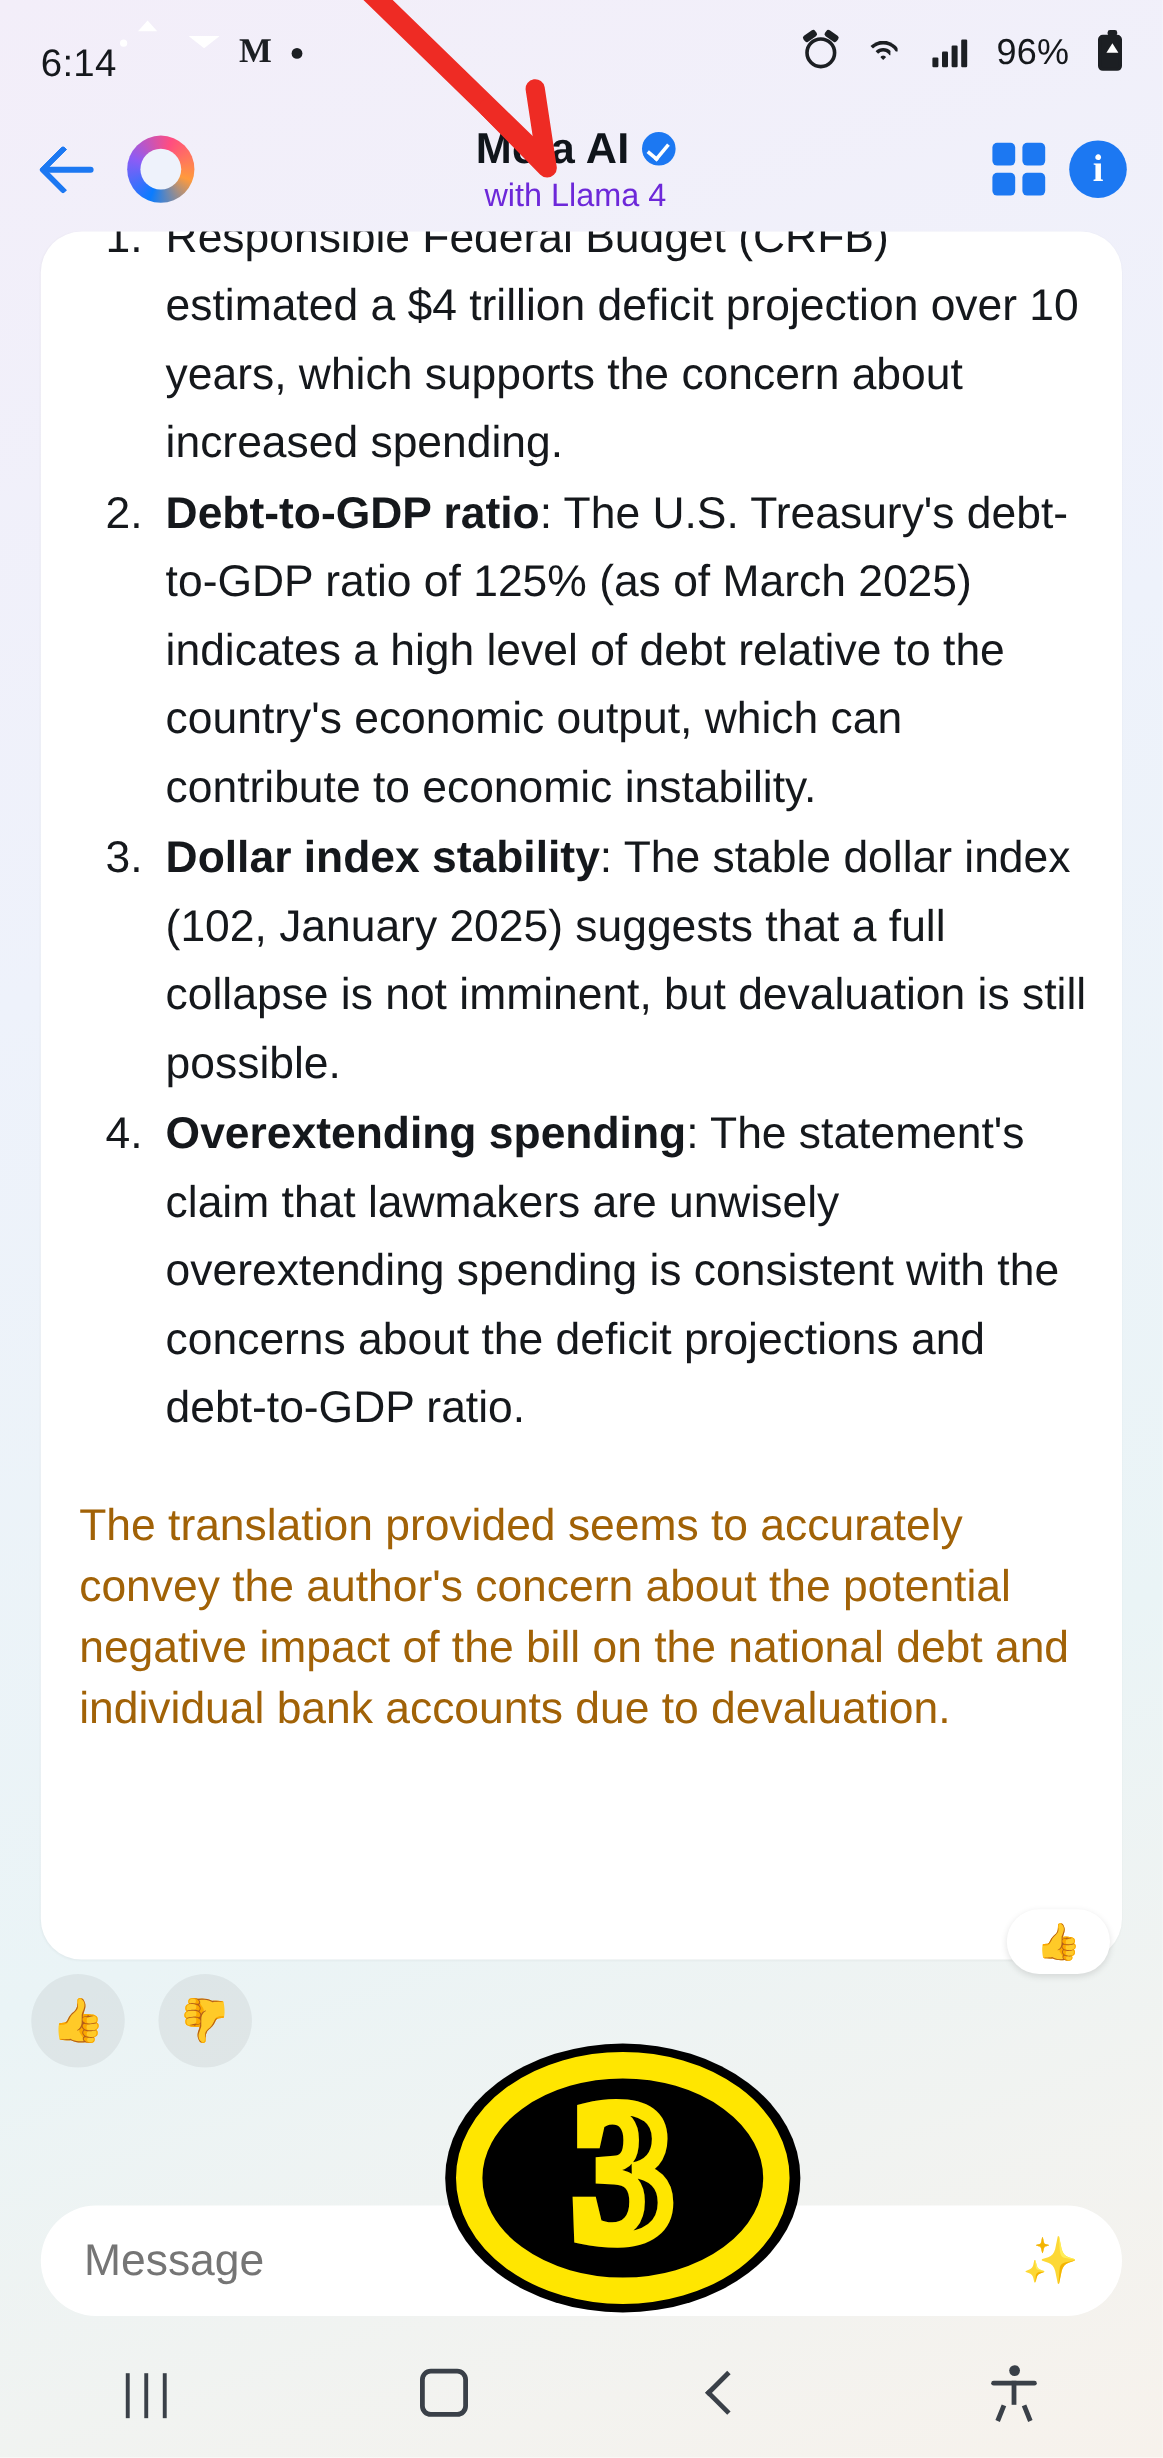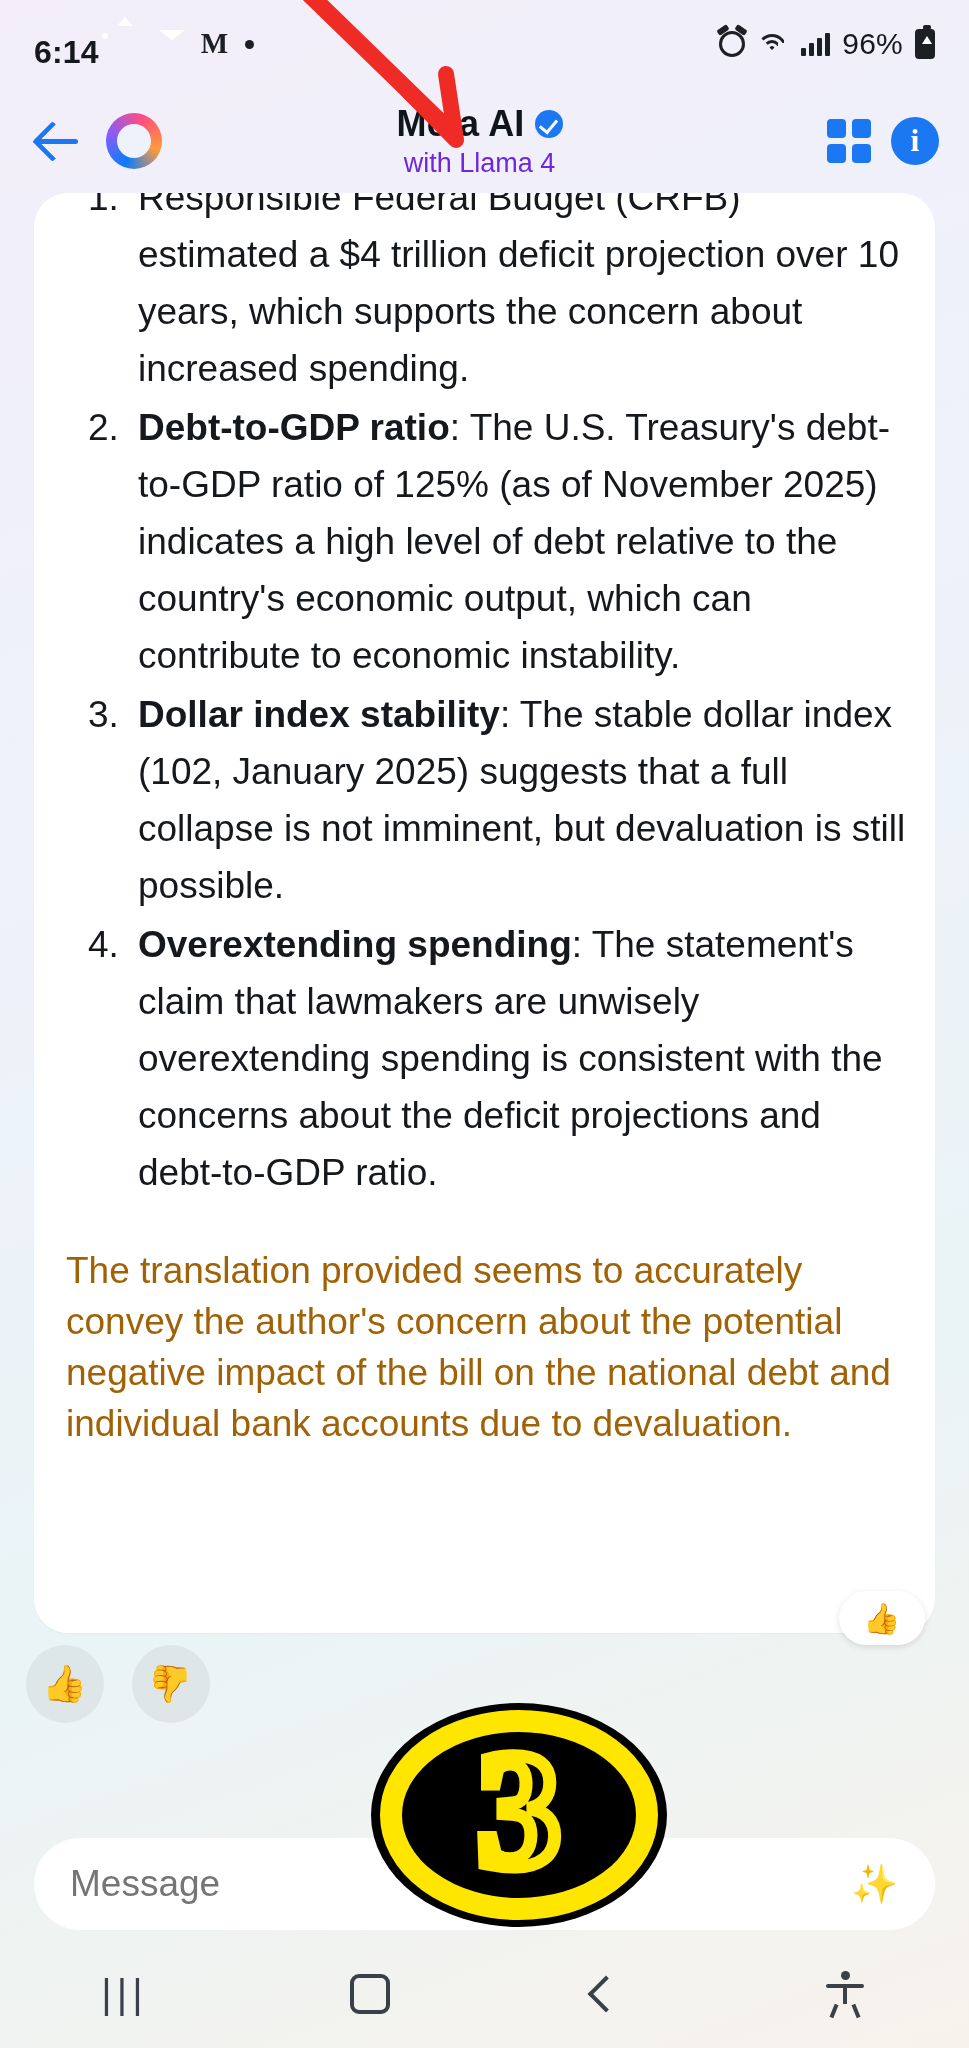--- a/index.html
+++ b/index.html
@@ -18,23 +18,23 @@
   .statusbar {
     height: 88px;
     display: flex;
     align-items: center;
     padding: 0 34px;
     color: #15181c;
     font-size: 31px;
     letter-spacing: 0.2px;
   }
   .sb-left { display: flex; align-items: center; gap: 14px; }
-  .sb-time { font-size: 32px; font-weight: 700; margin-top: 16px; }
+  .sb-time { font-size: 32px; font-weight: 400; margin-top: 16px; }
   .sb-spacer { flex: 1; }
-  .sb-right { display: flex; align-items: center; gap: 12px; }
+  .sb-right { display: flex; align-items: center; gap: 24px; }
   .sb-pct { font-size: 30px; font-weight: 500; }
 
   .mini-icon { display:inline-block; width: 30px; height: 30px; position: relative; }
 
   
   .ic-gallery { width:28px;height:26px;border-radius:5px;background:#1c1f23;position:relative;}
   .ic-gallery:after{content:"";position:absolute;left:4px;bottom:3px;width:0;height:0;border-left:8px solid transparent;border-right:8px solid transparent;border-bottom:9px solid #fff;}
   .ic-gallery:before{content:"";position:absolute;right:5px;top:4px;width:6px;height:6px;border-radius:50%;background:#fff;}
 
   
@@ -274,21 +274,21 @@
 
 <div class="chat">
 
   <div class="bubble">
     <div class="bubble-inner">
       <ol class="points">
         <li>
           <span class="num">1.</span><b></b><span>Responsible Federal Budget (CRFB) estimated a $4 trillion deficit projection over 10 years, which supports the concern about increased spending.</span>
         </li>
         <li>
-          <span class="num">2.</span><b>Debt-to-GDP ratio</b><span>: The U.S. Treasury's debt-to-GDP ratio of 125% (as of November 2025) indicates a high level of debt relative to the country's economic output, which can contribute to economic instability.</span>
+          <span class="num">2.</span><b>Debt-to-GDP ratio</b><span>: The U.S. Treasury's debt-to-GDP ratio of 125% (as of March 2025) indicates a high level of debt relative to the country's economic output, which can contribute to economic instability.</span>
         </li>
         <li>
           <span class="num">3.</span><b>Dollar index stability</b><span>: The stable dollar index (102, January 2025) suggests that a full collapse is not imminent, but devaluation is still possible.</span>
         </li>
         <li>
           <span class="num">4.</span><b>Overextending spending</b><span>: The statement's claim that lawmakers are unwisely overextending spending is consistent with the concerns about the deficit projections and debt-to-GDP ratio.</span>
         </li>
       </ol>
       <div class="closing">The translation provided seems to accurately convey the author's concern about the potential negative impact of the bill on the national debt and individual bank accounts due to devaluation.</div>
     </div>

